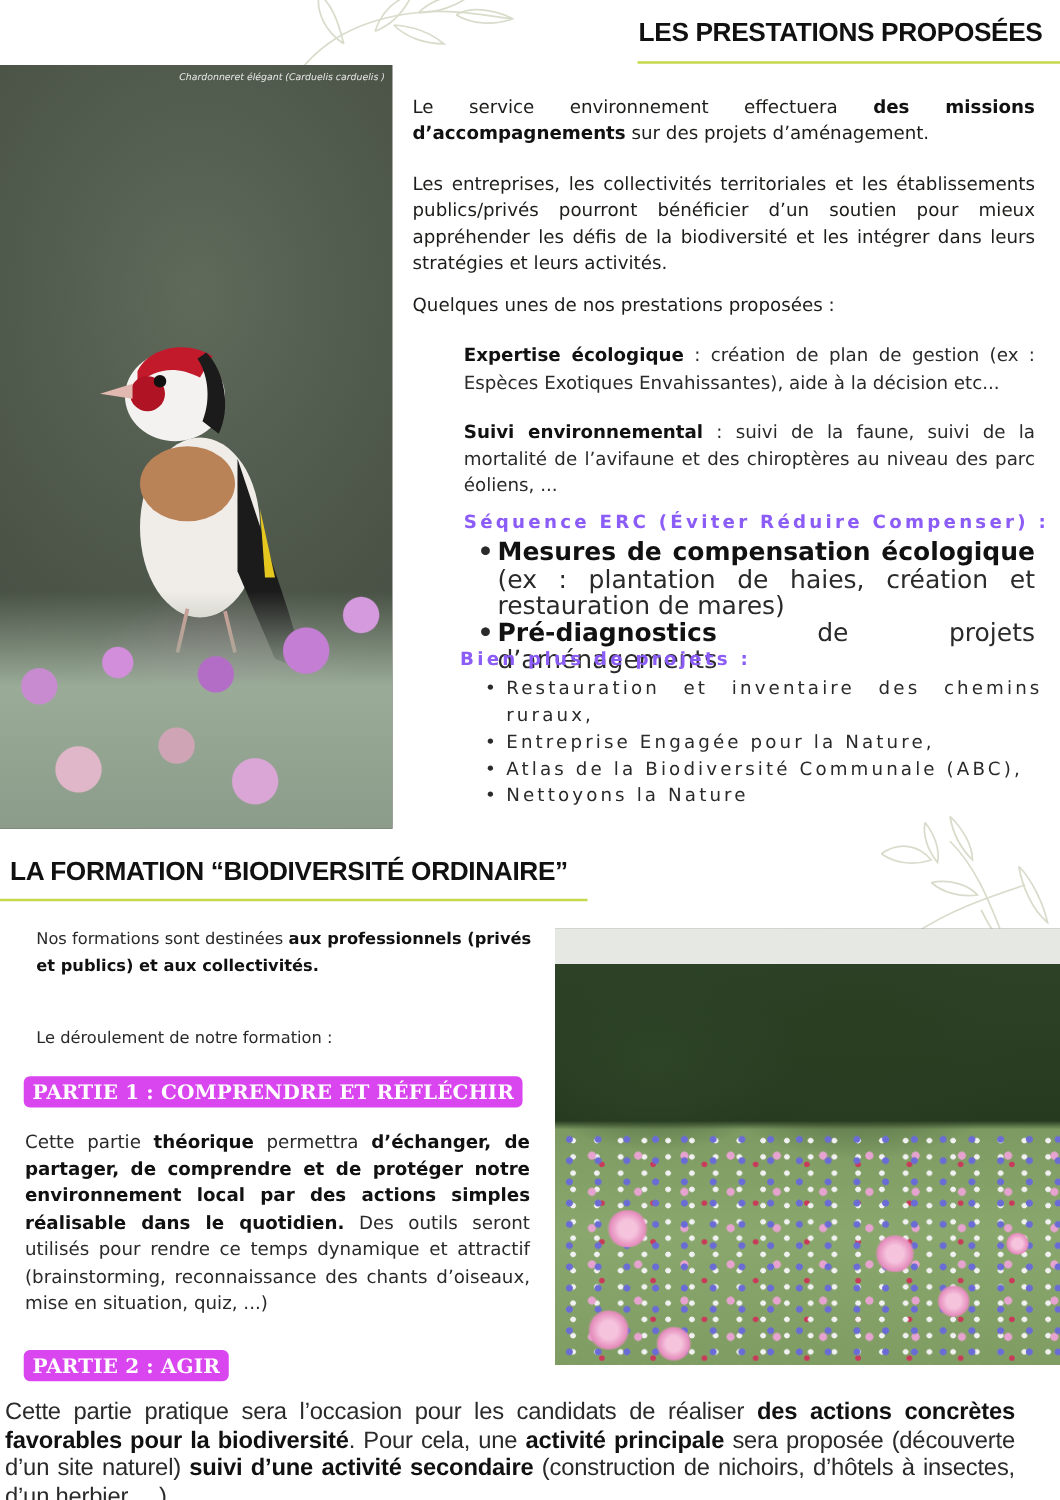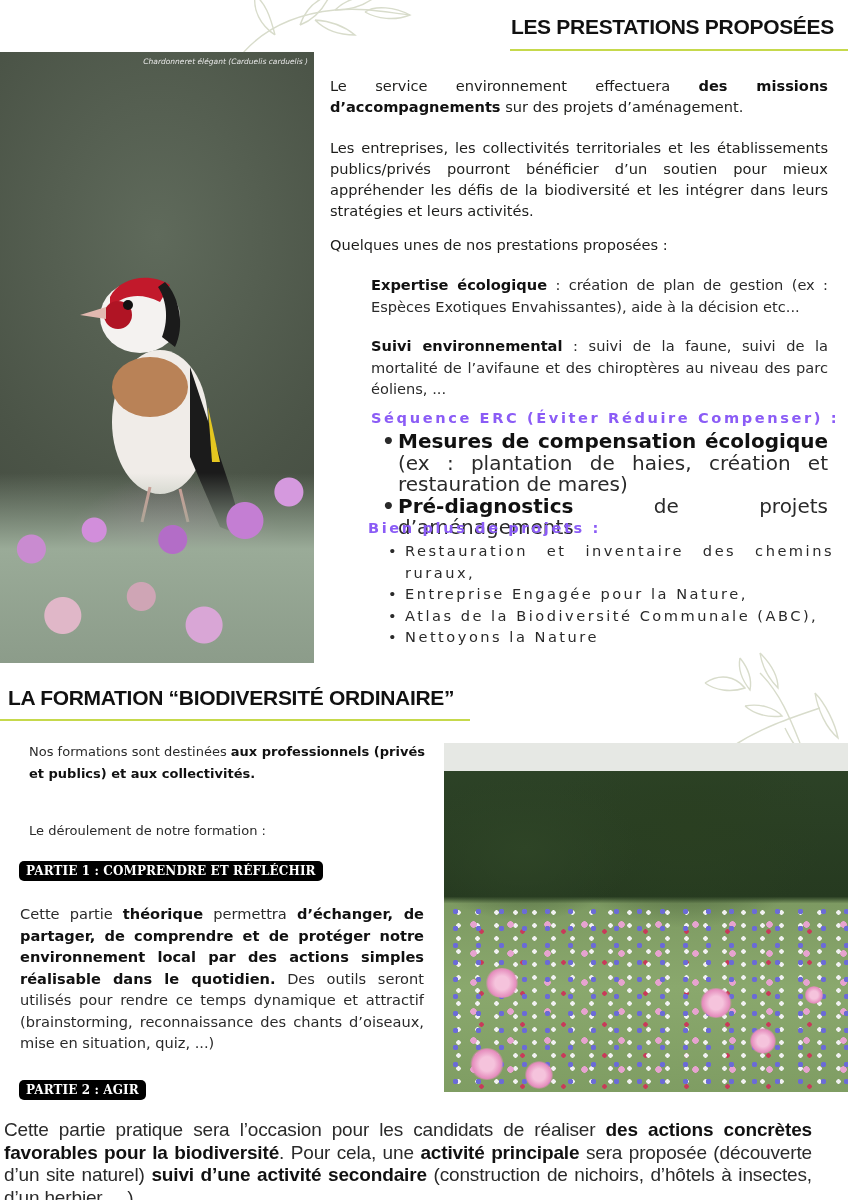--- a/index.html
+++ b/index.html
@@ -58,21 +58,21 @@
   .more-list li::before { content: "•"; position: absolute; left: 0; top: 0; letter-spacing: 0; }
 
   
   .h2-mid { left: 8px; top: 686px; font-size: 21px; }
   .rule-mid { left: 0; width: 470px; top: 719px; }
 
   .col-left { position: absolute; left: 13px; width: 396px; font-size: 13px; line-height: 21.5px; text-align: justify; color: #2a2a2a; margin-left: 16px; }
   .l1 { top: 741px; }
   .l2 { top: 820px; }
 
-  .badge { position: absolute; left: 19px; background: #000000; color: #fff; font-family: "DejaVu Serif", serif; font-weight: 700; font-size: 12px; padding: 3px 7px; border-radius: 5px; letter-spacing: 0.1px; }
+  .badge { position: absolute; left: 19px; background: #d946ef; color: #fff; font-family: "DejaVu Serif", serif; font-weight: 700; font-size: 16px; padding: 3px 7px; border-radius: 5px; letter-spacing: 0.1px; }
   .badge1 { top: 861px; }
   .badge2 { top: 1080px; }
 
   .partie1-text { position: absolute; left: 20px; top: 903px; width: 404px; font-size: 14.6px; line-height: 21.5px; text-align: justify; color: #2a2a2a; }
 
   .photo-meadow { position: absolute; left: 444px; top: 743px; width: 404px; height: 349px; overflow: hidden;
     background:
       linear-gradient(180deg, #e6e8e4 0%, #e6e8e4 8%, transparent 8%),
       radial-gradient(ellipse 40% 30% at 20% 30%, #2e4426 0%, transparent 70%),
       radial-gradient(ellipse 50% 40% at 60% 25%, #2a3f21 0%, transparent 70%),

